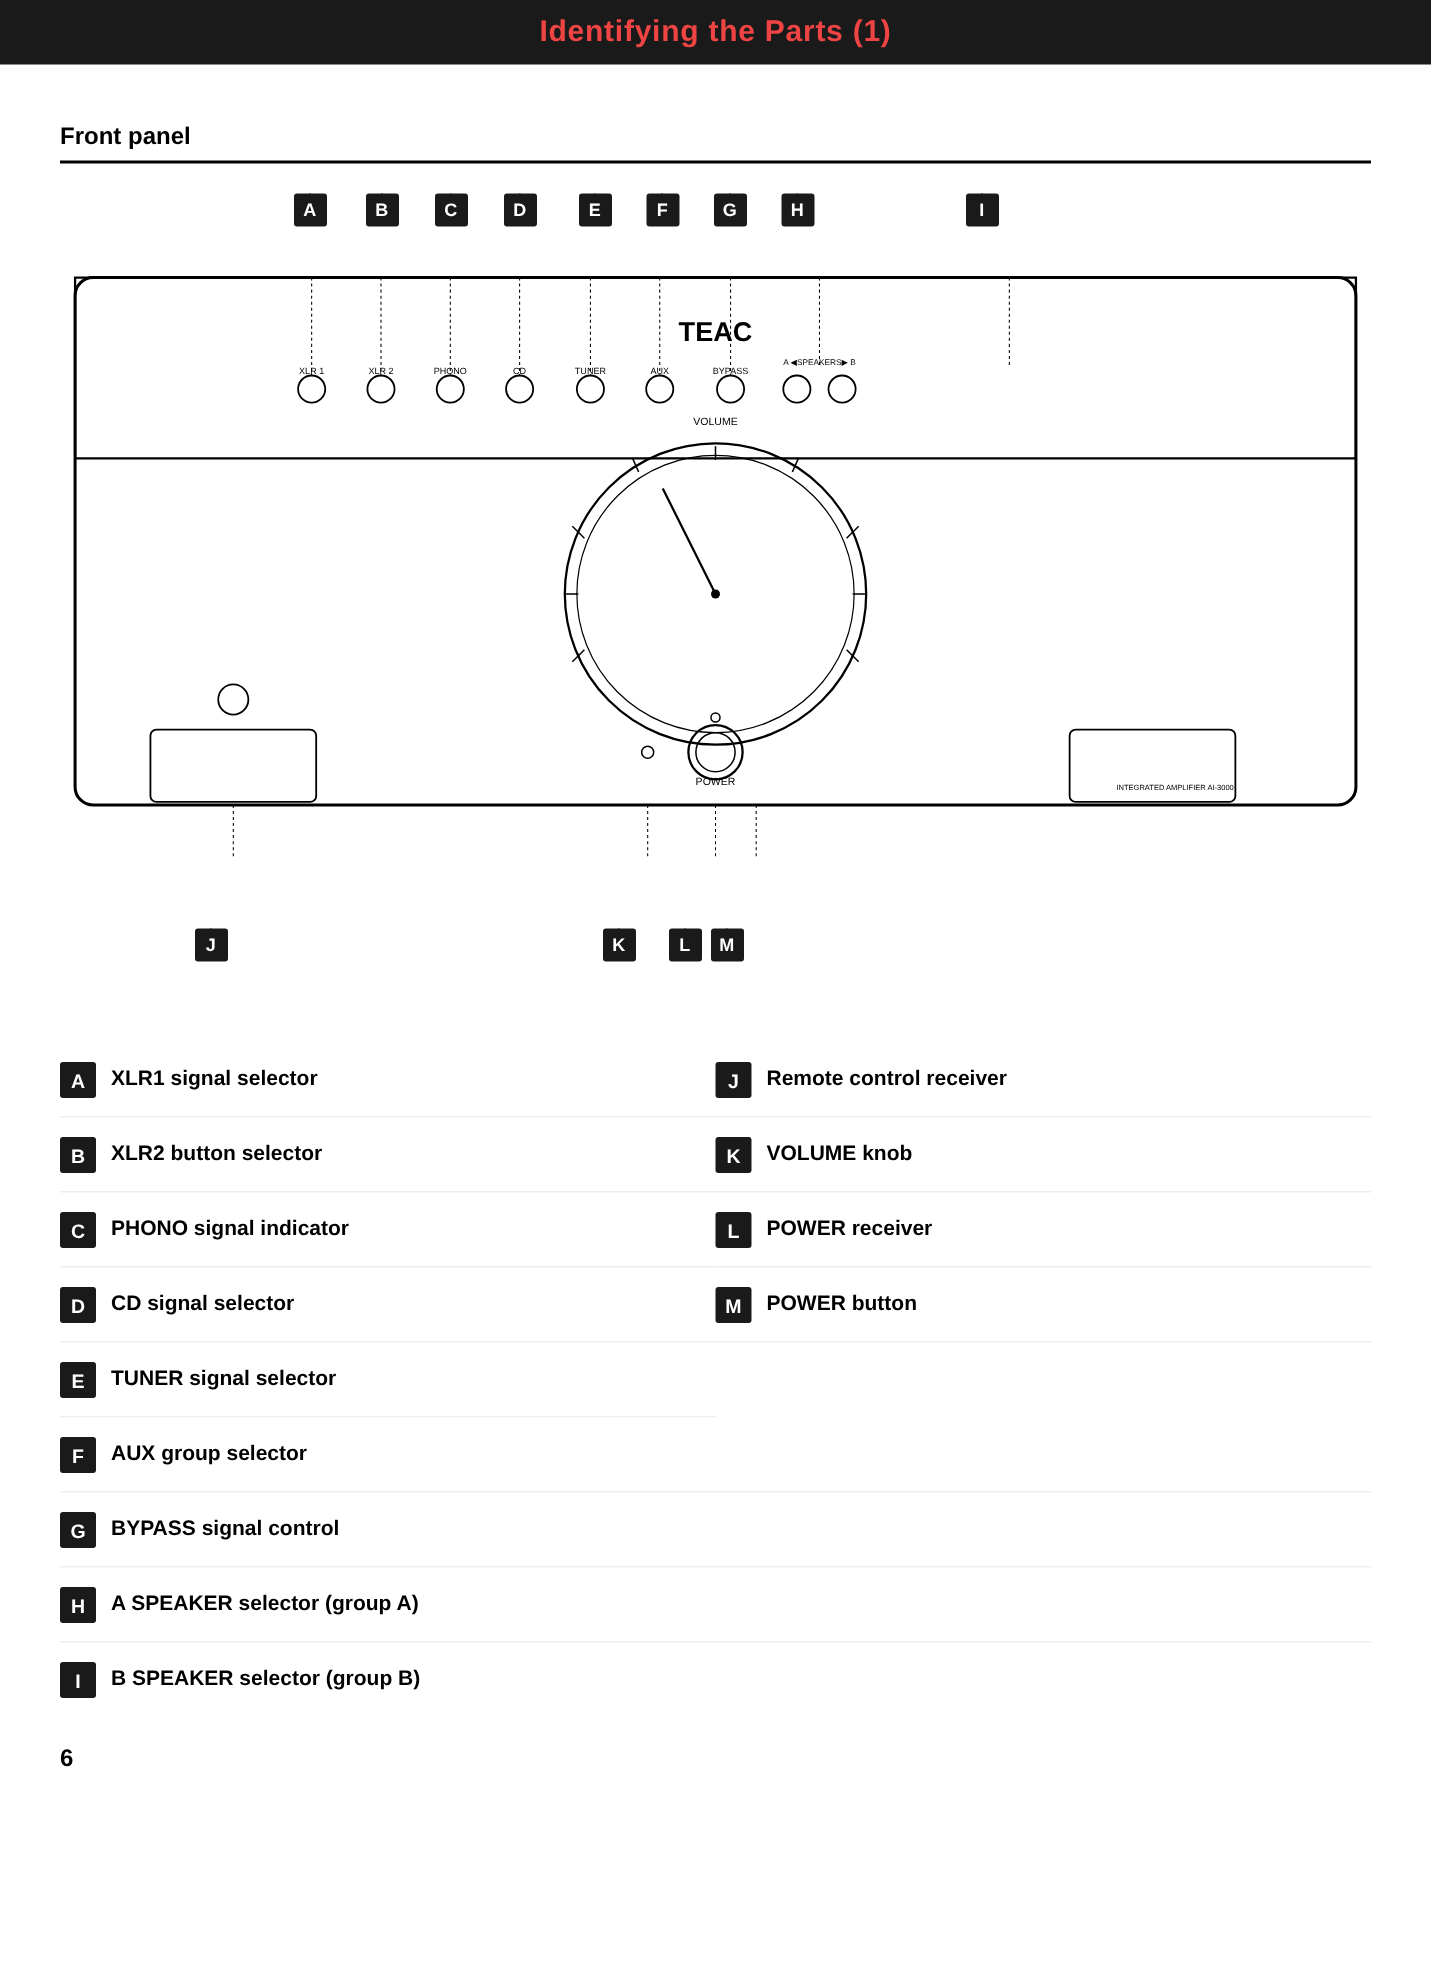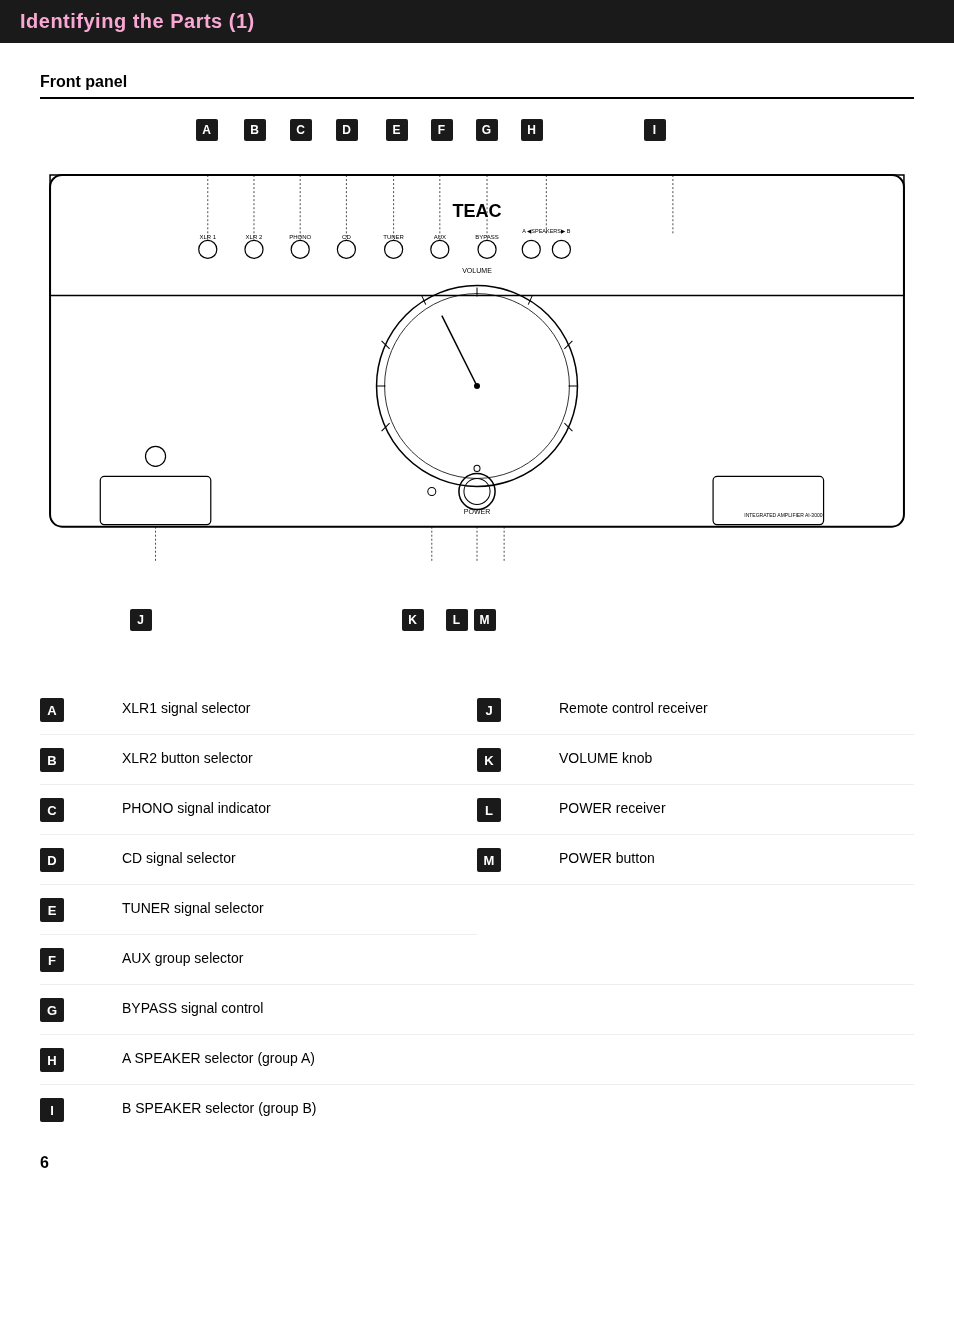--- a/index.html
+++ b/index.html
@@ -8,38 +8,39 @@
       min-height: 1318px;
       background: #fff;
       font-family: Arial, Helvetica, sans-serif;
       font-size: 14px;
       color: #000;
     }
 
     
     .page-header {
       background: #1a1a1a;
-      color: #f9a8d4;
+      color: #ef4444;
+      text-align: center;
       padding: 10px 20px;
       font-size: 20px;
       font-weight: bold;
       letter-spacing: 0.5px;
     }
 
     
     .content {
       padding: 20px 40px 20px 40px;
     }
 
     
     .section-title {
       font-size: 16px;
       font-weight: bold;
       margin-bottom: 6px;
-      margin-top: 10px;
+      margin-top: 20px;
     }
     .section-divider {
       border: none;
       border-top: 2px solid #000;
       margin-bottom: 20px;
     }
 
     .label-badge {
       display: inline-flex;
       align-items: center;
@@ -97,22 +98,21 @@
       margin-top: 1px;
     }
 
     .part-label {
       font-size: 14px;
       line-height: 1.4;
       padding-top: 2px;
     }
 
     .part-label strong {
-      font-weight: normal;
-      margin-left: 48px;
+      font-weight: bold;
     }
 
     
     .page-number {
       font-weight: bold;
       font-size: 16px;
       margin-top: 20px;
       padding-left: 0;
     }
 

